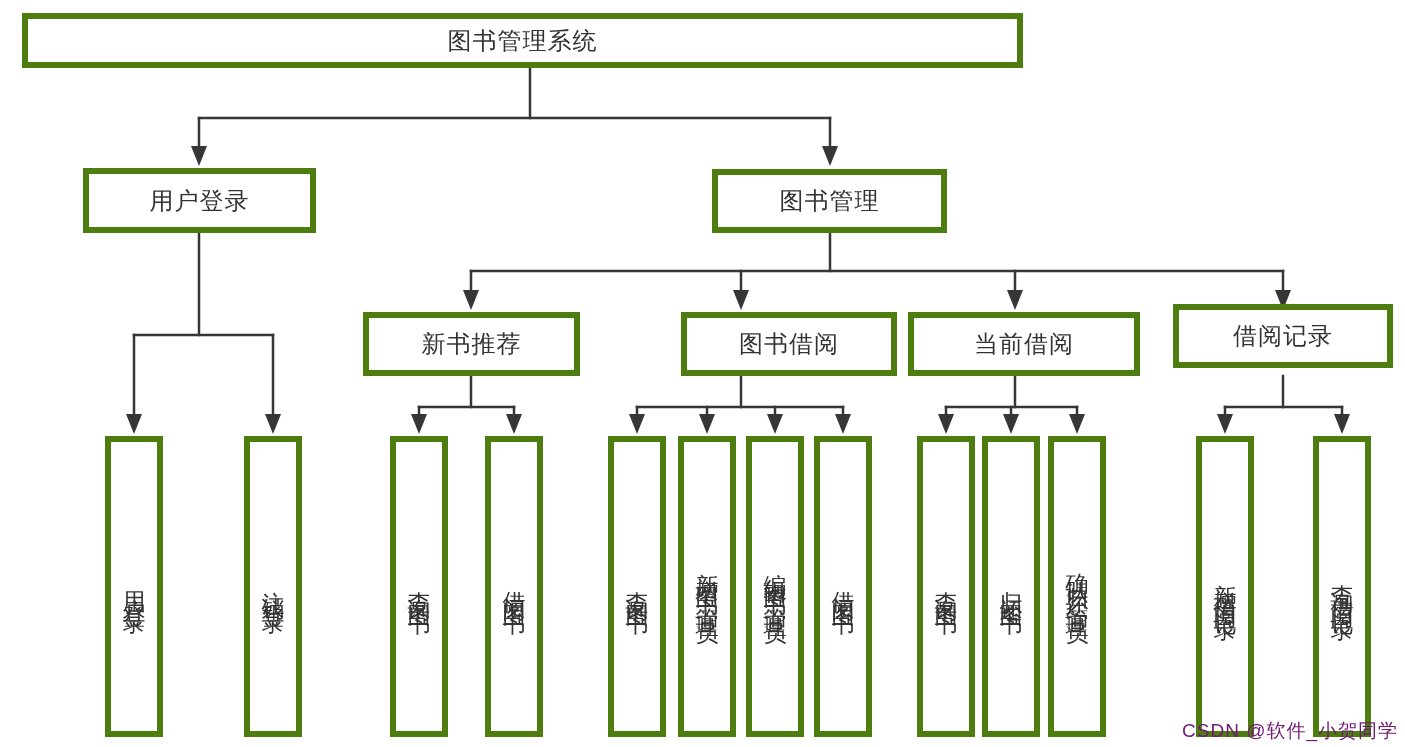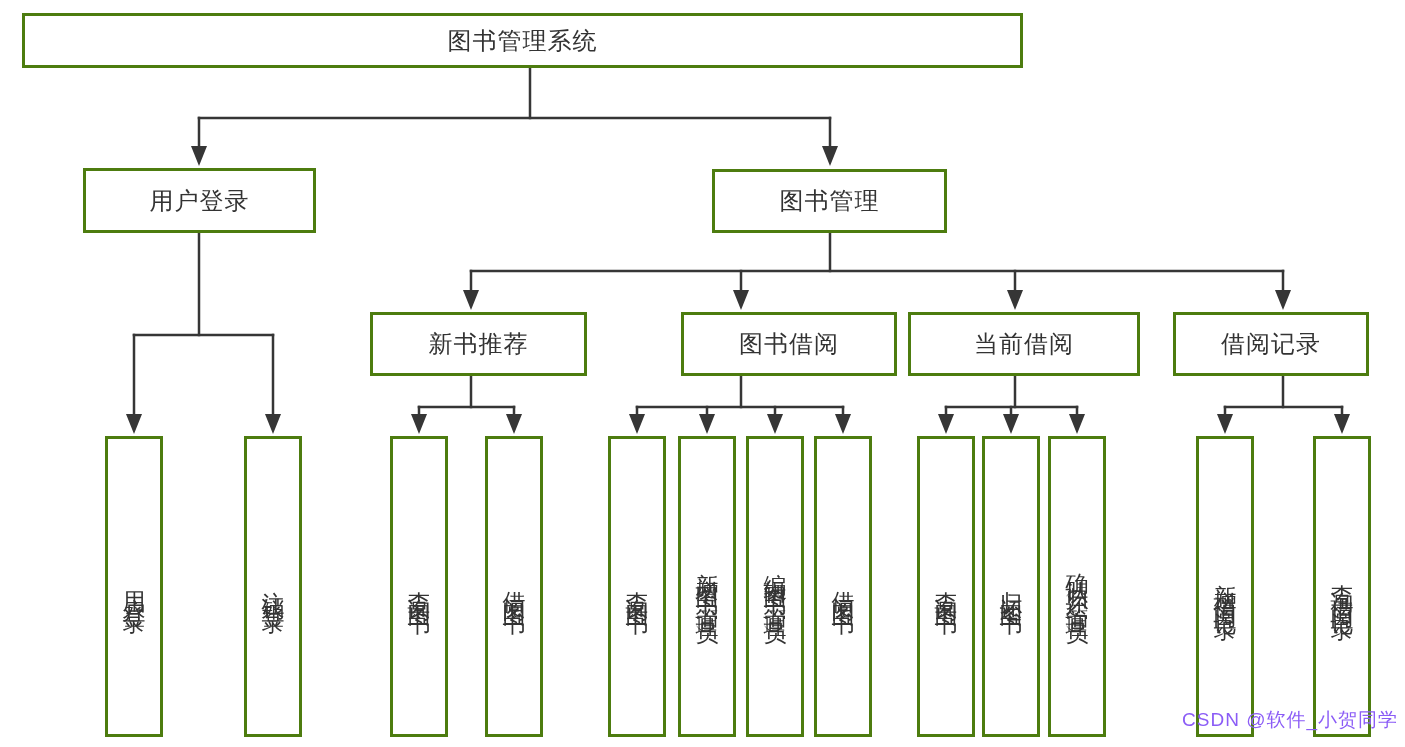--- a/index.html
+++ b/index.html
@@ -18,21 +18,21 @@
   .connectors {
     position: absolute;
     left: 0;
     top: 0;
     z-index: 1;
   }
   .box {
     position: absolute;
     box-sizing: border-box;
     background: #ffffff;
-    border: 3px solid #4d7c0f;
+    border: 6px solid #4d7c0f;
     display: flex;
     align-items: center;
     justify-content: center;
     color: #333333;
     z-index: 2;
   }
   .hbox .label {
     font-size: 24px;
     letter-spacing: 1px;
     white-space: nowrap;
@@ -40,23 +40,23 @@
   .vbox .label {
     writing-mode: vertical-rl;
     font-size: 23px;
     letter-spacing: 7px;
     line-height: 1;
     white-space: nowrap;
   }
   .watermark {
     position: absolute;
     right: 7px;
-    bottom: 14px;
+    bottom: 3px;
     font-size: 19px;
-    color: #8b5cf6;
+    color: #701a75;
     letter-spacing: 1px;
     z-index: 5;
     white-space: nowrap;
   }
 </style>
 </head>
 <body>
 
 <div class="canvas">
 
@@ -133,30 +133,30 @@
     <span class="label">图书管理系统</span>
   </div>
 
   <div class="box hbox" style="left:83px; top:168px; width:233px; height:65px;">
     <span class="label">用户登录</span>
   </div>
   <div class="box hbox" style="left:712px; top:169px; width:235px; height:64px;">
     <span class="label">图书管理</span>
   </div>
 
-  <div class="box hbox" style="left:363px; top:312px; width:217px; height:64px;margin-left:7px;">
+  <div class="box hbox" style="left:363px; top:312px; width:217px; height:64px;">
     <span class="label">新书推荐</span>
   </div>
   <div class="box hbox" style="left:633px; top:312px; width:216px; height:64px;margin-left:48px;">
     <span class="label">图书借阅</span>
   </div>
   <div class="box hbox" style="left:908px; top:312px; width:232px; height:64px;">
     <span class="label">当前借阅</span>
   </div>
-  <div class="box hbox" style="left:1173px; top:312px; width:196px; height:64px;">
+  <div class="box hbox" style="left:1173px; top:304px; width:220px; height:64px;">
     <span class="label">借阅记录</span>
   </div>
 
   <div class="box vbox" style="left:105px; top:436px; width:58px; height:301px;">
     <span class="label">用户登录</span>
   </div>
   <div class="box vbox" style="left:244px; top:436px; width:58px; height:301px;">
     <span class="label">注销登录</span>
   </div>
 

